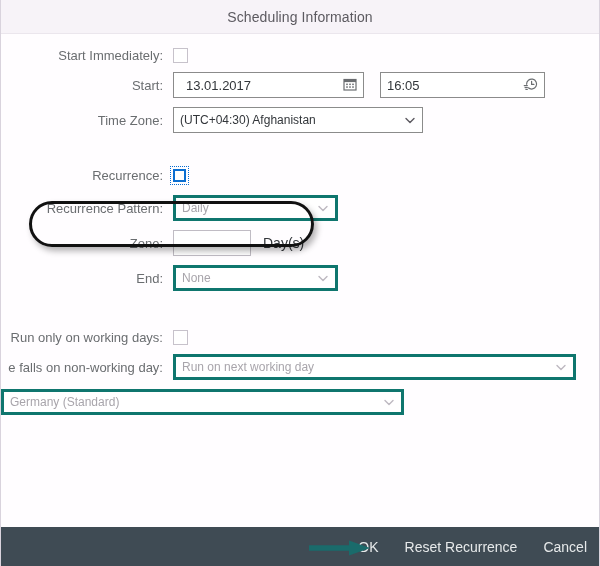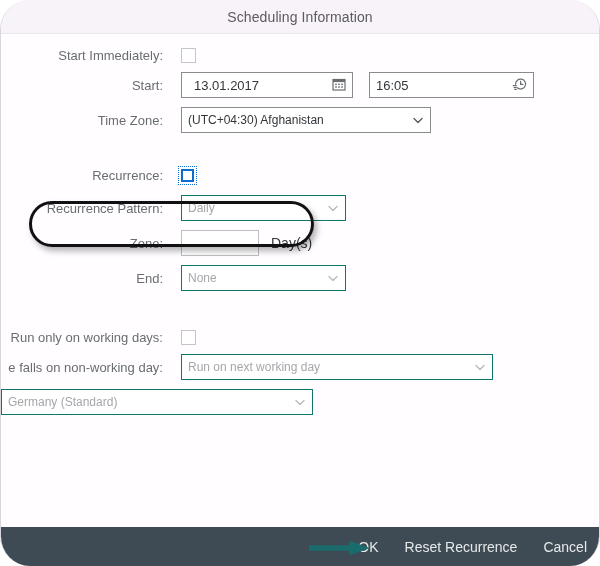--- a/index.html
+++ b/index.html
@@ -12,21 +12,20 @@
   }
   #dialog {
     position: relative;
     width: 600px;
     height: 566px;
     box-sizing: border-box;
     background: #ffffff;
     border-left: 1px solid #d9d3dd;
     border-right: 1px solid #d9d3dd;
     overflow: hidden;
-    border-radius: 30px;
   }
 
   
   .titlebar {
     height: 34px;
     background: #f7f3f8;
     border-bottom: 1px solid #ebe6ed;
     display: flex;
     align-items: center;
     justify-content: center;
@@ -44,21 +43,20 @@
     height: 493px;
     box-sizing: border-box;
     padding-top: 14px;
     background: #fffdff;
   }
 
   .row {
     display: flex;
     align-items: center;
     margin-bottom: 9px;
-    gap: 8px;
   }
   .label {
     width: 172px;
     text-align: right;
     padding-right: 10px;
     box-sizing: border-box;
     font-size: 13px;
     color: #6a6d70;
     white-space: nowrap;
     overflow: hidden;
@@ -96,21 +94,21 @@
     box-sizing: border-box;
     border: 1px solid #8b8b8b;
     background: #ffffff;
     display: flex;
     align-items: center;
     padding: 0 6px;
     font-size: 13px;
     color: #32363a;
   }
   .tinput .val { flex: 1; }
-  .tinput.date { width: 172px; padding-left: 12px; }
+  .tinput.date { width: 191px; padding-left: 12px; }
   .tinput.time { width: 165px; margin-left: 16px; }
   .tinput.small {
     width: 78px;
     border: 1px solid #c0bcc4;
   }
 
   
   .ddown {
     height: 26px;
     box-sizing: border-box;
@@ -118,23 +116,23 @@
     background: #ffffff;
     display: flex;
     align-items: center;
     padding: 0 6px;
     font-size: 12px;
     color: #32363a;
   }
   .ddown .val { flex: 1; }
   .ddown.w250 { width: 250px; }
   .ddown.w165 { width: 165px; }
-  .ddown.w340 { width: 312px; }
+  .ddown.w340 { width: 403px; }
   .ddown.disabled {
-    border: 1px solid #0f766e;
+    border: 3px solid #0f766e;
     color: #a8a5ab;
   }
 
   .chev {
     width: 12px;
     height: 12px;
     flex: 0 0 12px;
     margin-left: 6px;
   }
   .suffix {

